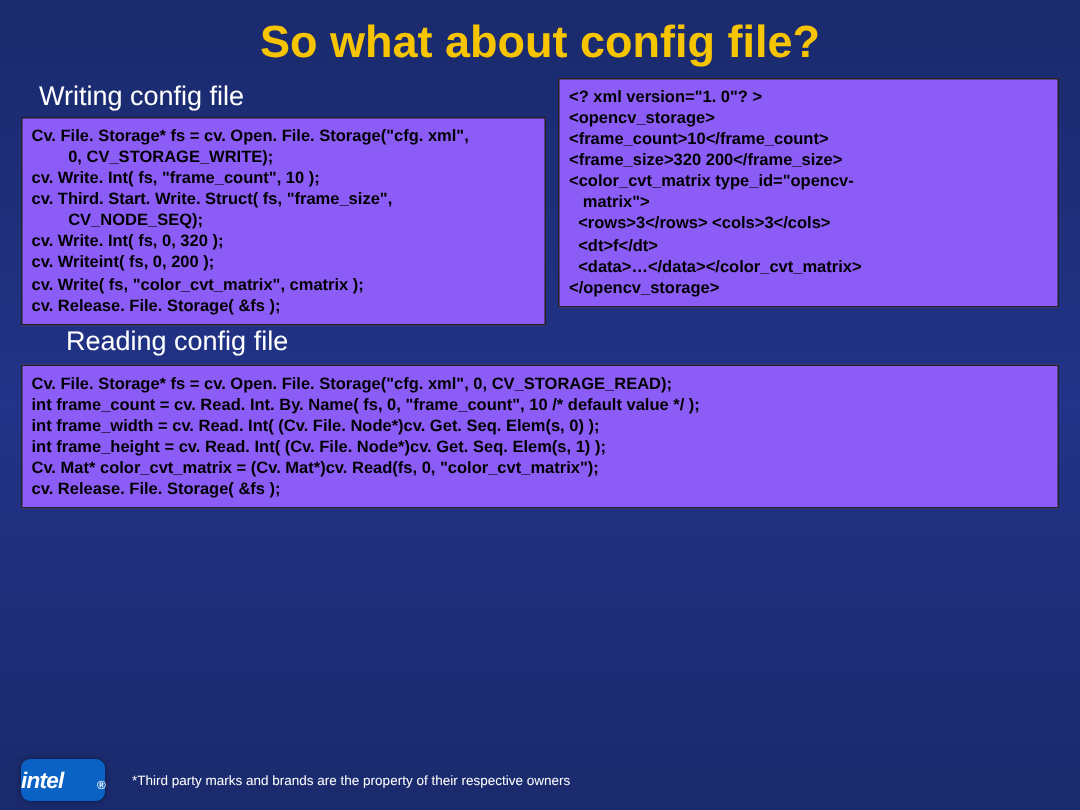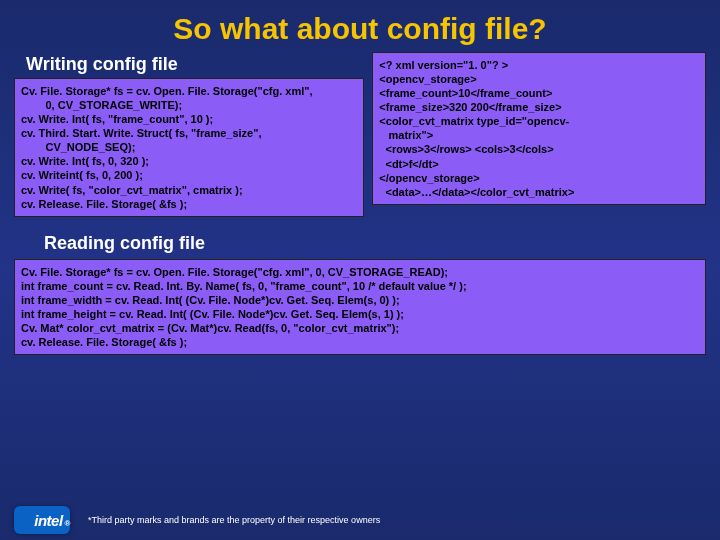--- a/index.html
+++ b/index.html
@@ -22,21 +22,21 @@
   .columns {
     display: flex;
     gap: 8px;
     padding: 0 14px;
   }
   .col-left { flex: 1.05; }
   .col-right { flex: 1; }
   .section-heading {
     color: #ffffff;
     font-size: 18px;
-    font-weight: bold;
+    font-weight: normal;
     margin: 2px 0 3px 12px;
   }
   .section-heading.right { margin-left: 12px; }
   .code-box {
     background: #8b5cf6;
     border: 1px solid #222;
     padding: 5px 6px;
     font-family: Arial, Helvetica, sans-serif;
     font-size: 11px;
     line-height: 1.28;
@@ -56,21 +56,21 @@
     align-items: center;
     gap: 18px;
   }
   .logo {
     width: 56px;
     height: 28px;
     background: #0a62c4;
     border-radius: 6px;
     display: flex;
     align-items: center;
-    justify-content: flex-end;
+    justify-content: space-between;
     color: #fff;
     font-weight: bold;
     font-style: italic;
     font-size: 15px;
     letter-spacing: -0.5px;
     box-shadow: 0 0 4px rgba(0,0,0,0.4);
   }
   .logo sub { font-size: 8px; font-style: normal; margin-left: 2px; margin-top: 6px; }
   .footnote {
     color: #ffffff;
@@ -89,35 +89,35 @@
       <div class="line">Cv. File. Storage* fs = cv. Open. File. Storage("cfg. xml",</div>
       <div class="line">        0, CV_STORAGE_WRITE);</div>
       <div class="line">cv. Write. Int( fs, "frame_count", 10 );</div>
       <div class="line">cv. Third. Start. Write. Struct( fs, "frame_size",</div>
       <div class="line">        CV_NODE_SEQ);</div>
       <div class="line">cv. Write. Int( fs, 0, 320 );</div>
       <div class="line">cv. Writeint( fs, 0, 200 );</div>
       <div class="line">cv. Write( fs, "color_cvt_matrix", cmatrix );</div>
       <div class="line">cv. Release. File. Storage( &amp;fs );</div>
     </div>
-    <div class="section-heading" style="margin-top:16px; margin-left:30px;">Reading config file</div>
+    <div class="section-heading" style="margin-top:0; margin-left:30px;">Reading config file</div>
   </div>
 
   <div class="col-right">
     <div class="code-box xml">
       <div class="line">&lt;? xml version="1. 0"? &gt;</div>
       <div class="line">&lt;opencv_storage&gt;</div>
       <div class="line">&lt;frame_count&gt;10&lt;/frame_count&gt;</div>
       <div class="line">&lt;frame_size&gt;320 200&lt;/frame_size&gt;</div>
       <div class="line">&lt;color_cvt_matrix type_id="opencv-</div>
       <div class="line">   matrix"&gt;</div>
       <div class="line">  &lt;rows&gt;3&lt;/rows&gt; &lt;cols&gt;3&lt;/cols&gt;</div>
       <div class="line">  &lt;dt&gt;f&lt;/dt&gt;</div>
+      <div class="line">  &lt;data&gt;…&lt;/data&gt;&lt;/color_cvt_matrix&gt;</div>
       <div class="line">&lt;/opencv_storage&gt;</div>
-      <div class="line">  &lt;data&gt;…&lt;/data&gt;&lt;/color_cvt_matrix&gt;</div>
     </div>
   </div>
 </div>
 
 <div class="code-box reading-box">
   <div class="line">Cv. File. Storage* fs = cv. Open. File. Storage("cfg. xml", 0, CV_STORAGE_READ);</div>
   <div class="line">int frame_count = cv. Read. Int. By. Name( fs, 0, "frame_count", 10 /* default value */ );</div>
   <div class="line">int frame_width = cv. Read. Int( (Cv. File. Node*)cv. Get. Seq. Elem(s, 0) );</div>
   <div class="line">int frame_height = cv. Read. Int( (Cv. File. Node*)cv. Get. Seq. Elem(s, 1) );</div>
   <div class="line">Cv. Mat* color_cvt_matrix = (Cv. Mat*)cv. Read(fs, 0, "color_cvt_matrix");</div>

